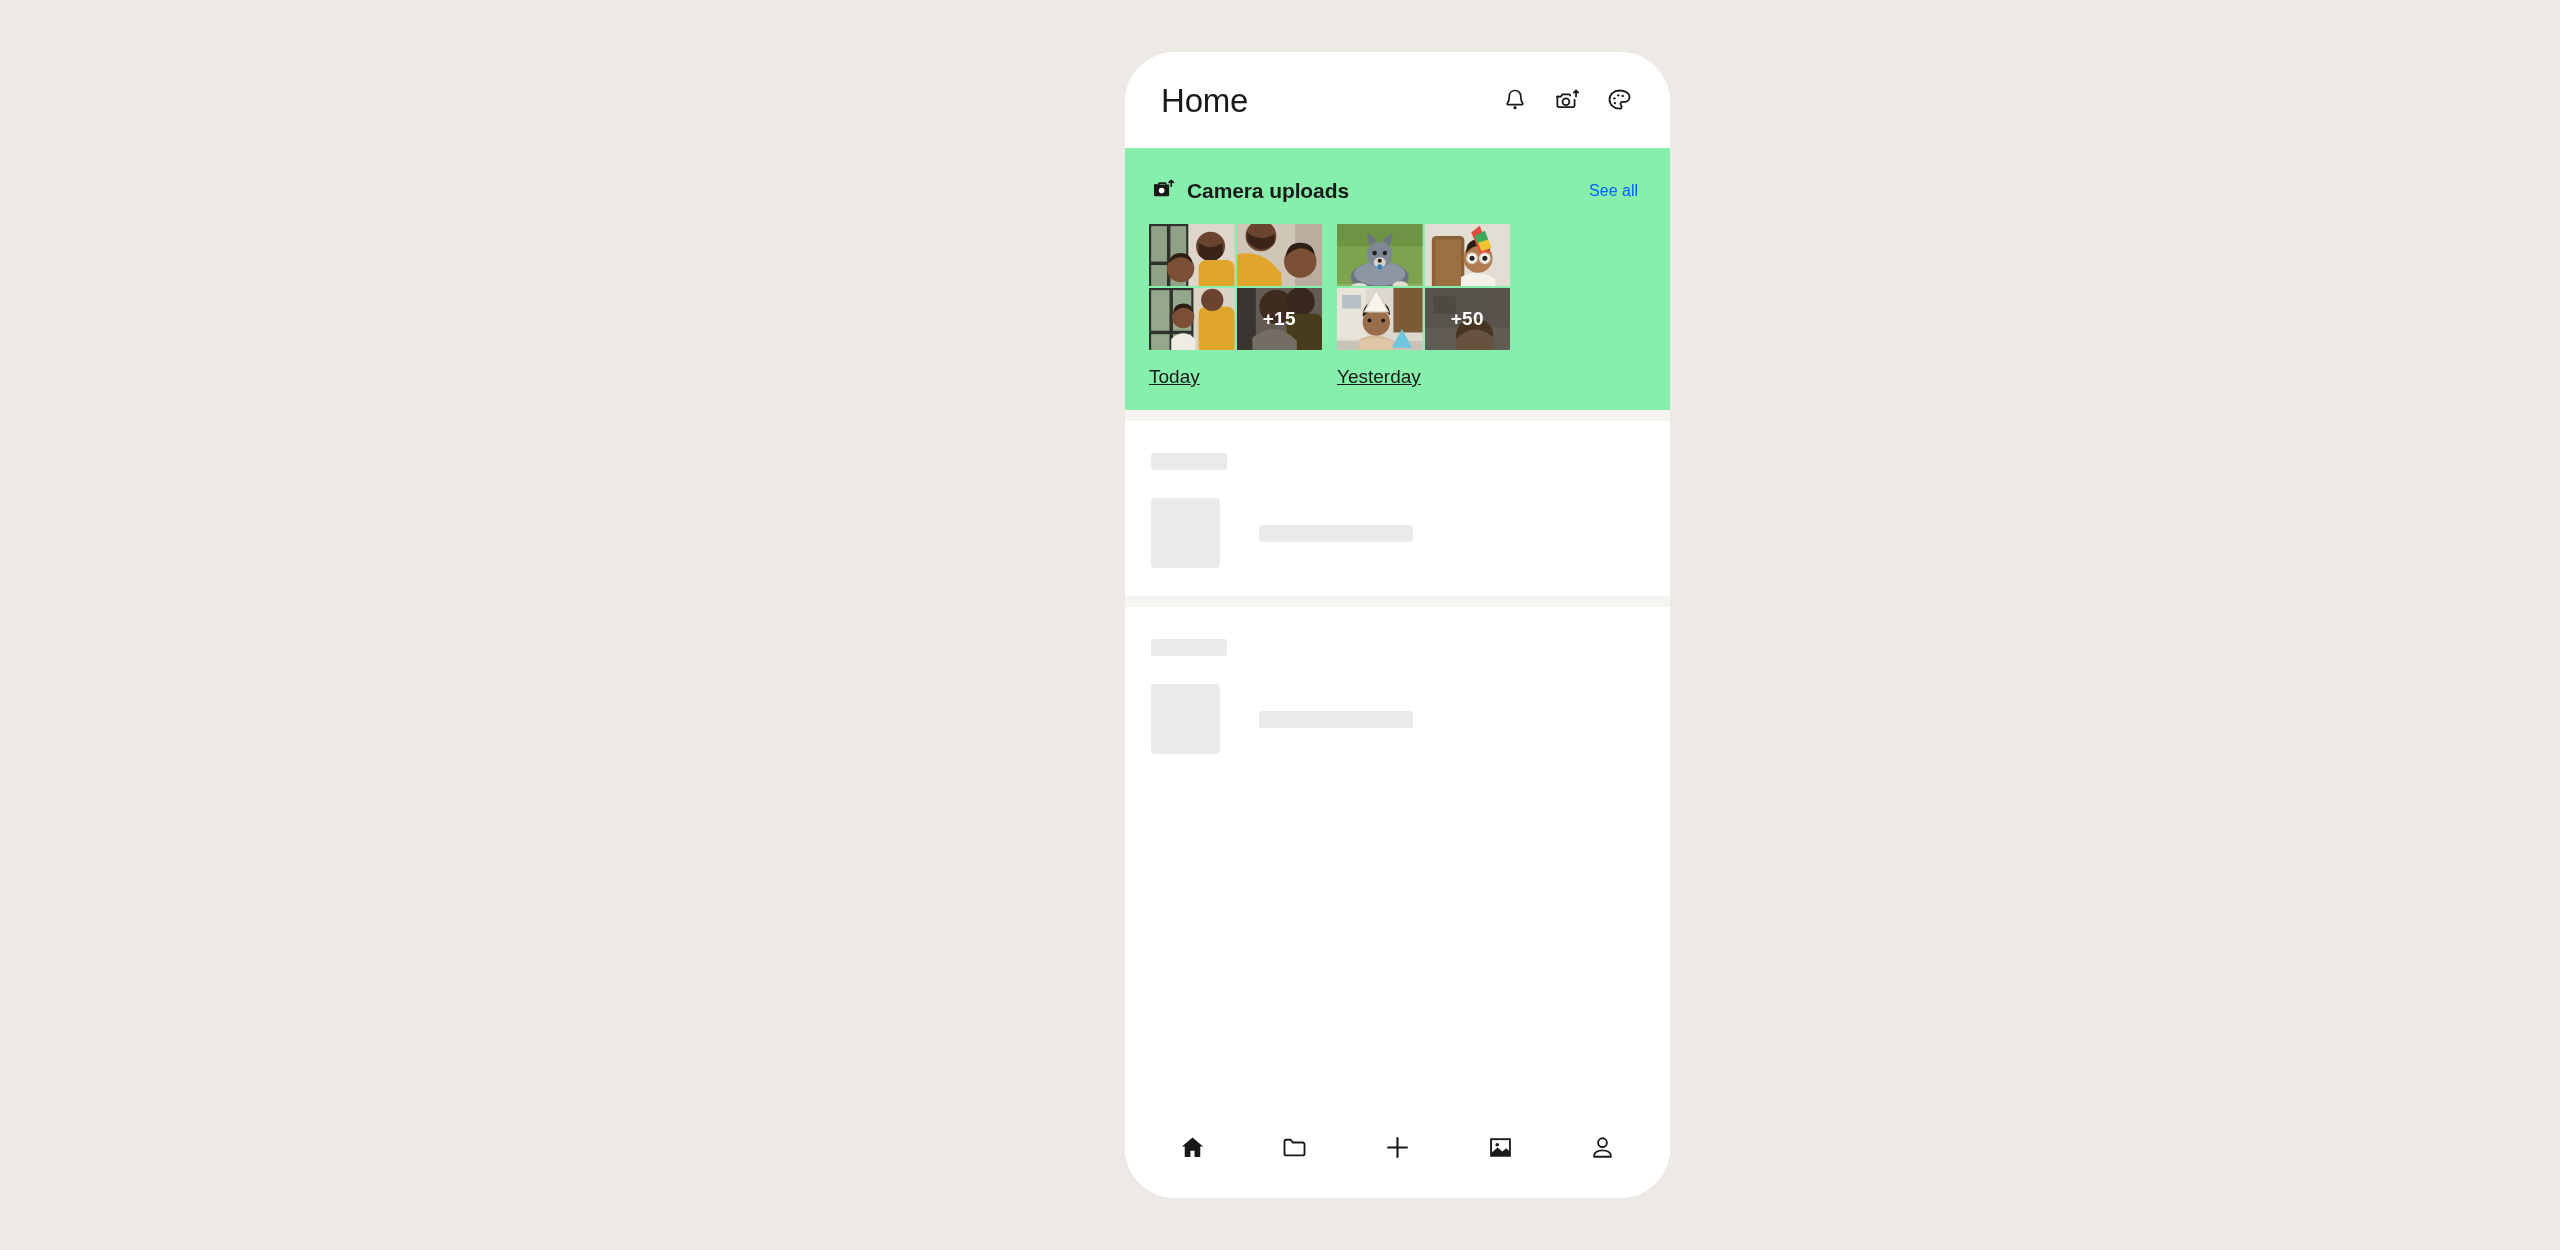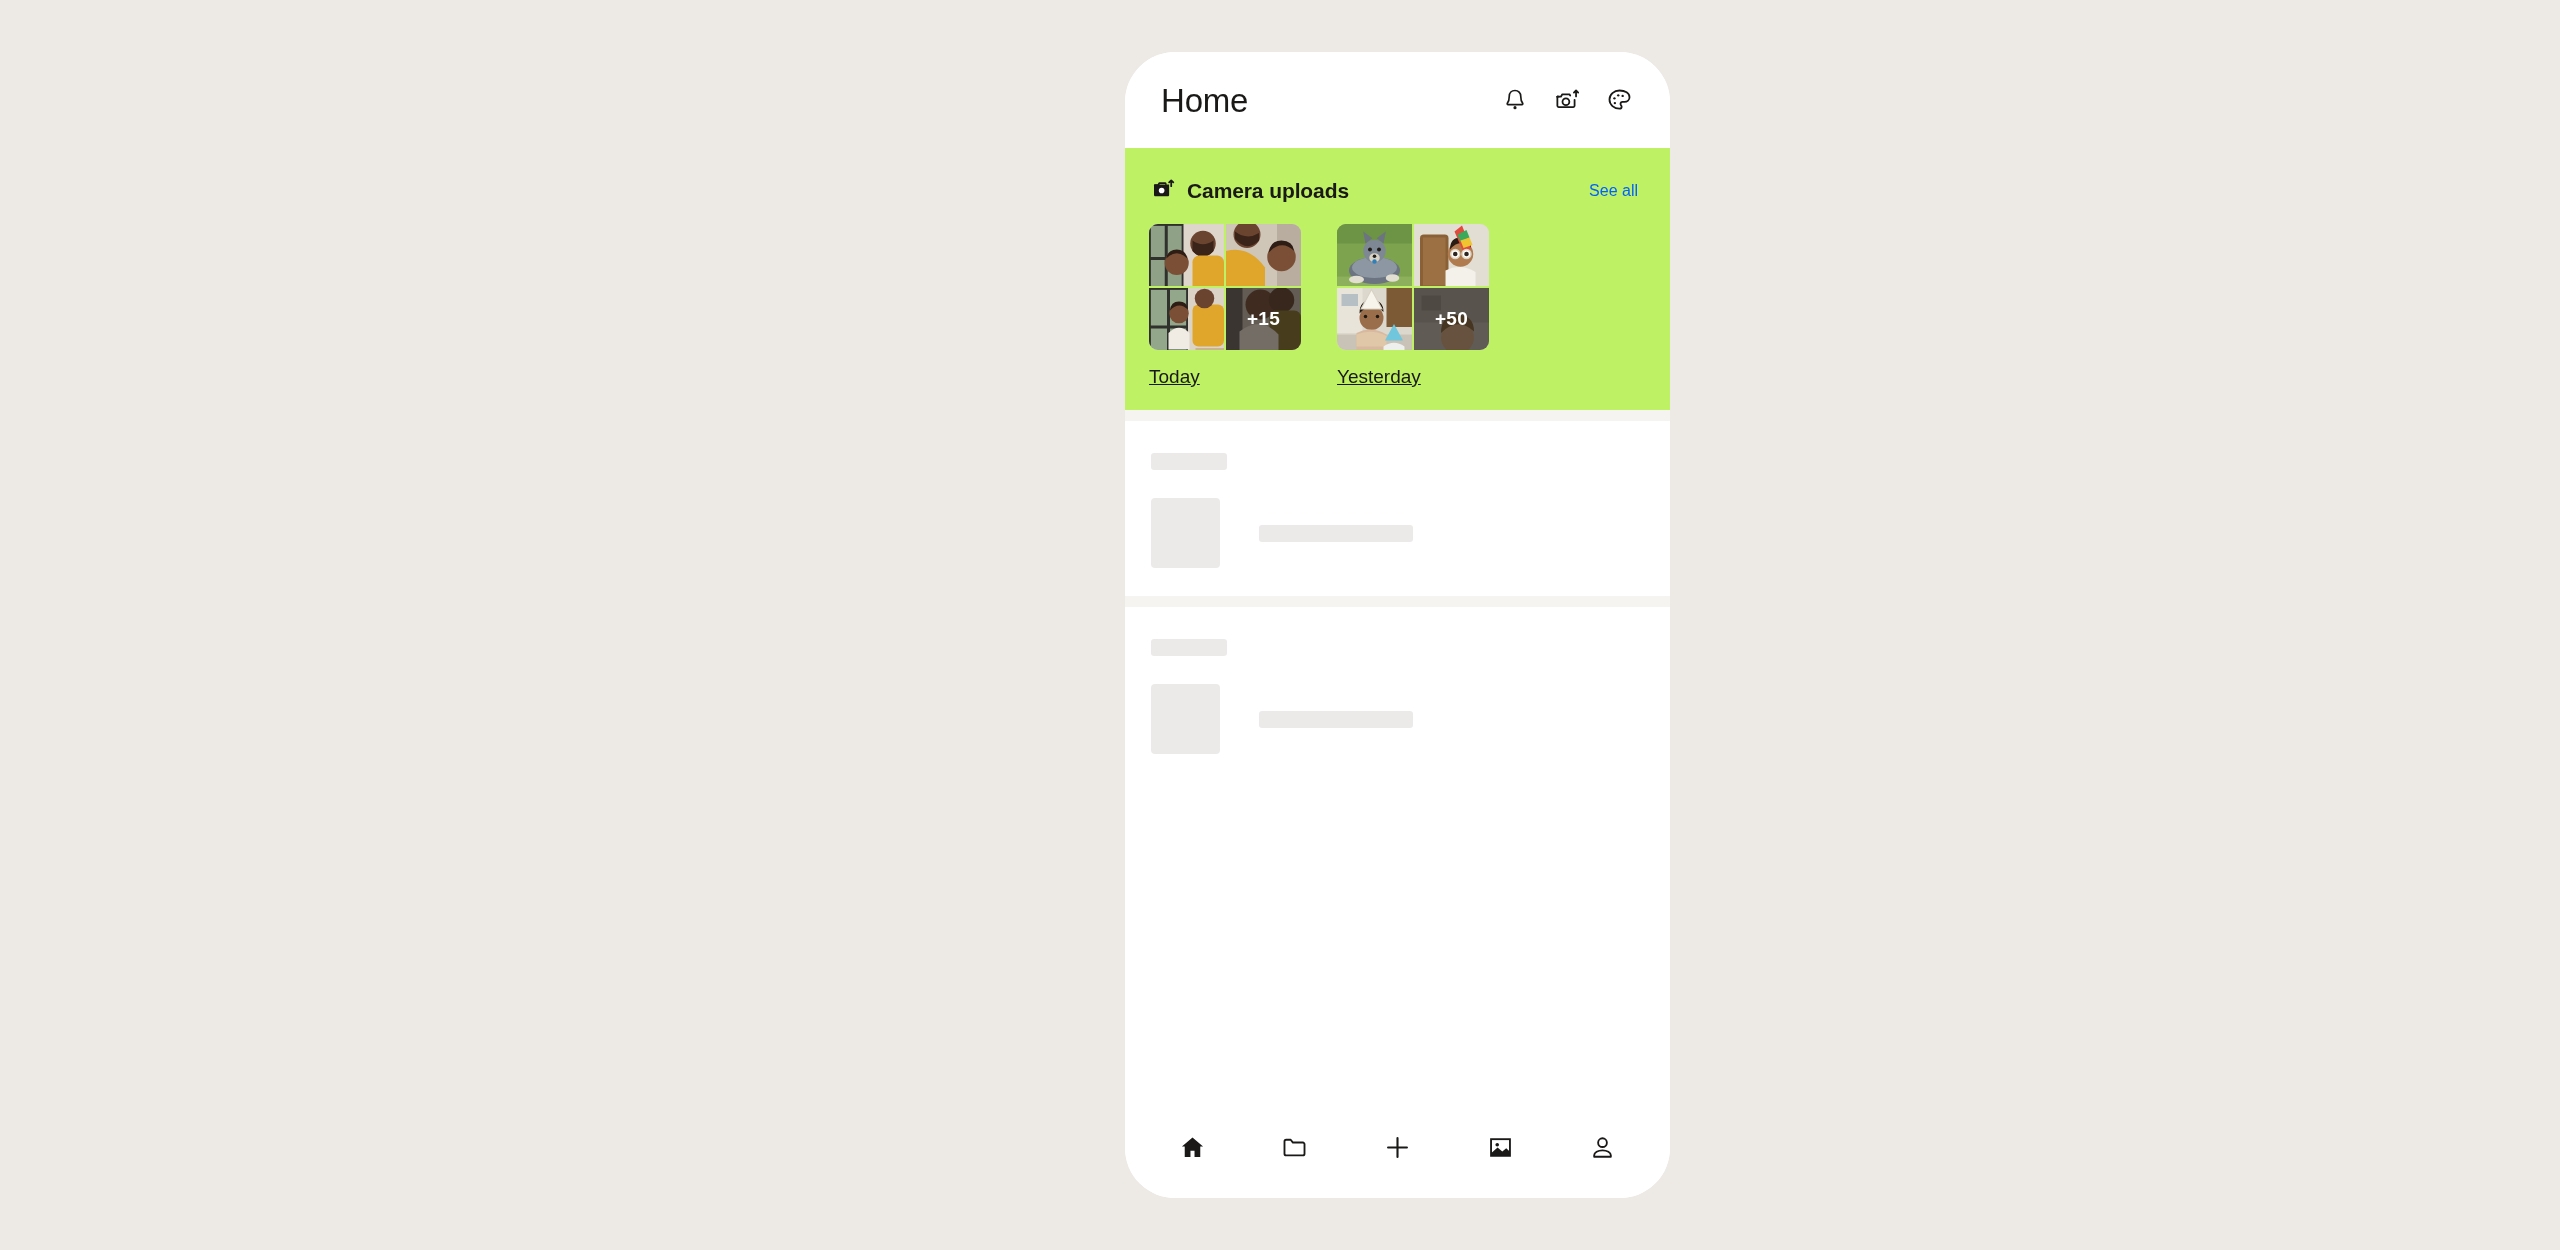--- a/index.html
+++ b/index.html
@@ -72,21 +72,21 @@
     border: none;
     cursor: pointer;
     padding: 0;
   }
 
   .hdr-btn svg { display: block; }
 
   
   .cu-card {
     flex: 0 0 auto;
-    background: #bef264;
+    background: #86efac;
     padding: 0 0 22px 0;
   }
 
   .cu-head {
     display: flex;
     align-items: center;
     justify-content: space-between;
     padding: 22px 32px 0 26px;
     height: 64px;
   }
@@ -117,27 +117,27 @@
   .groups-strip {
     display: flex;
     gap: 11px;
     padding: 12px 0 0 24px;
     overflow: hidden;
   }
 
   .group { flex: 0 0 auto; width: 177px; }
 
   .grid {
-    width: 152px;
+    width: 173px;
     height: 126px;
     display: grid;
     grid-template-columns: 1fr 1fr;
     grid-template-rows: 1fr 1fr;
     gap: 2px;
-    border-radius: 9px;
+    border-radius: 1px;
     overflow: hidden;
   }
 
   .tile {
     position: relative;
     overflow: hidden;
     background: #d9d5d0;
   }
 
   .tile .scene {

